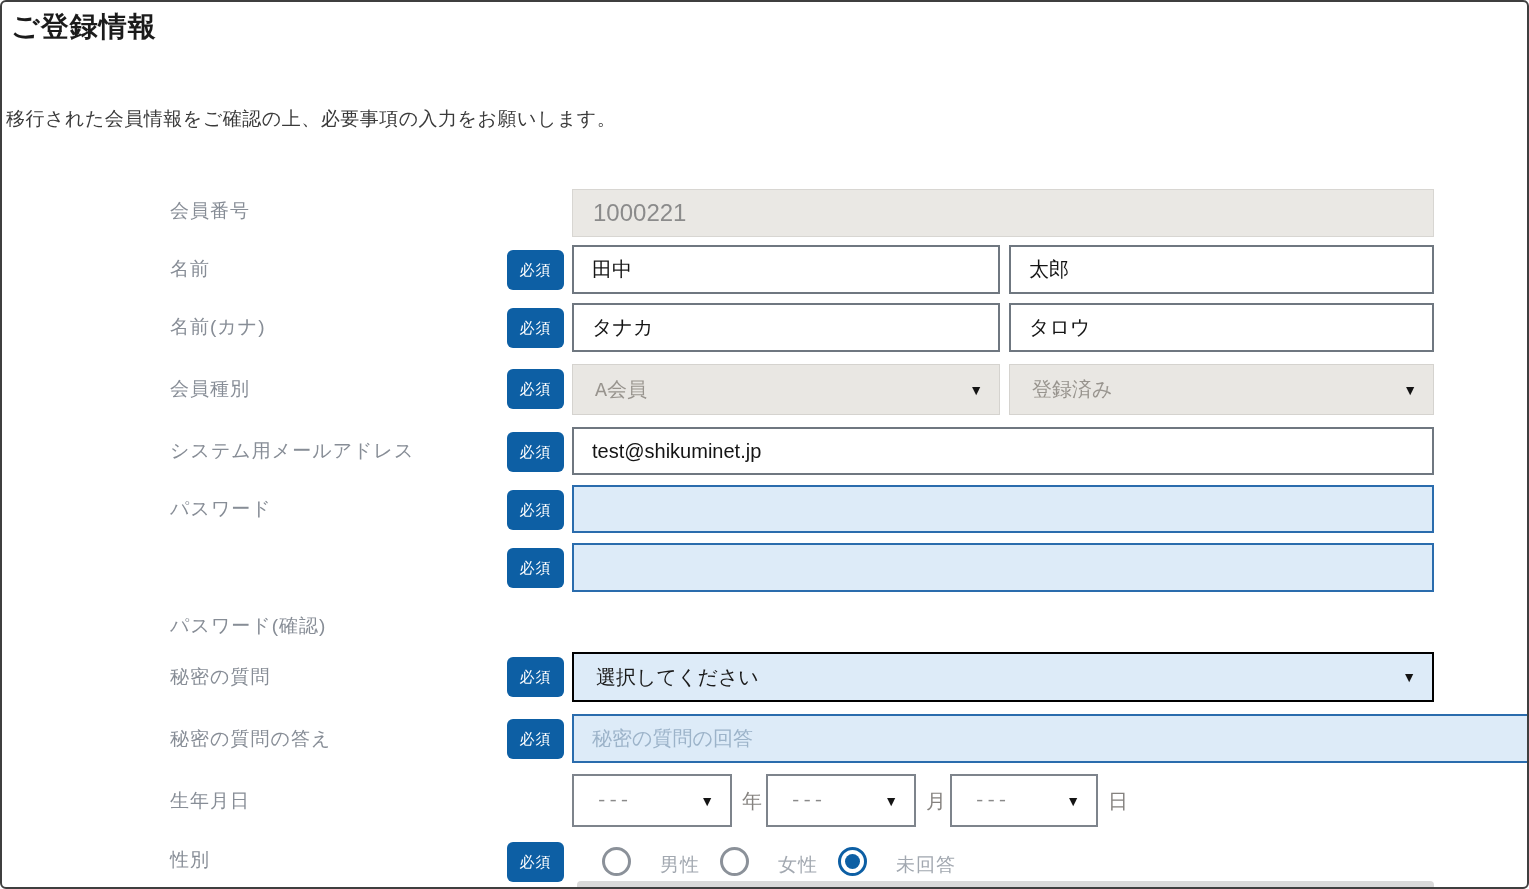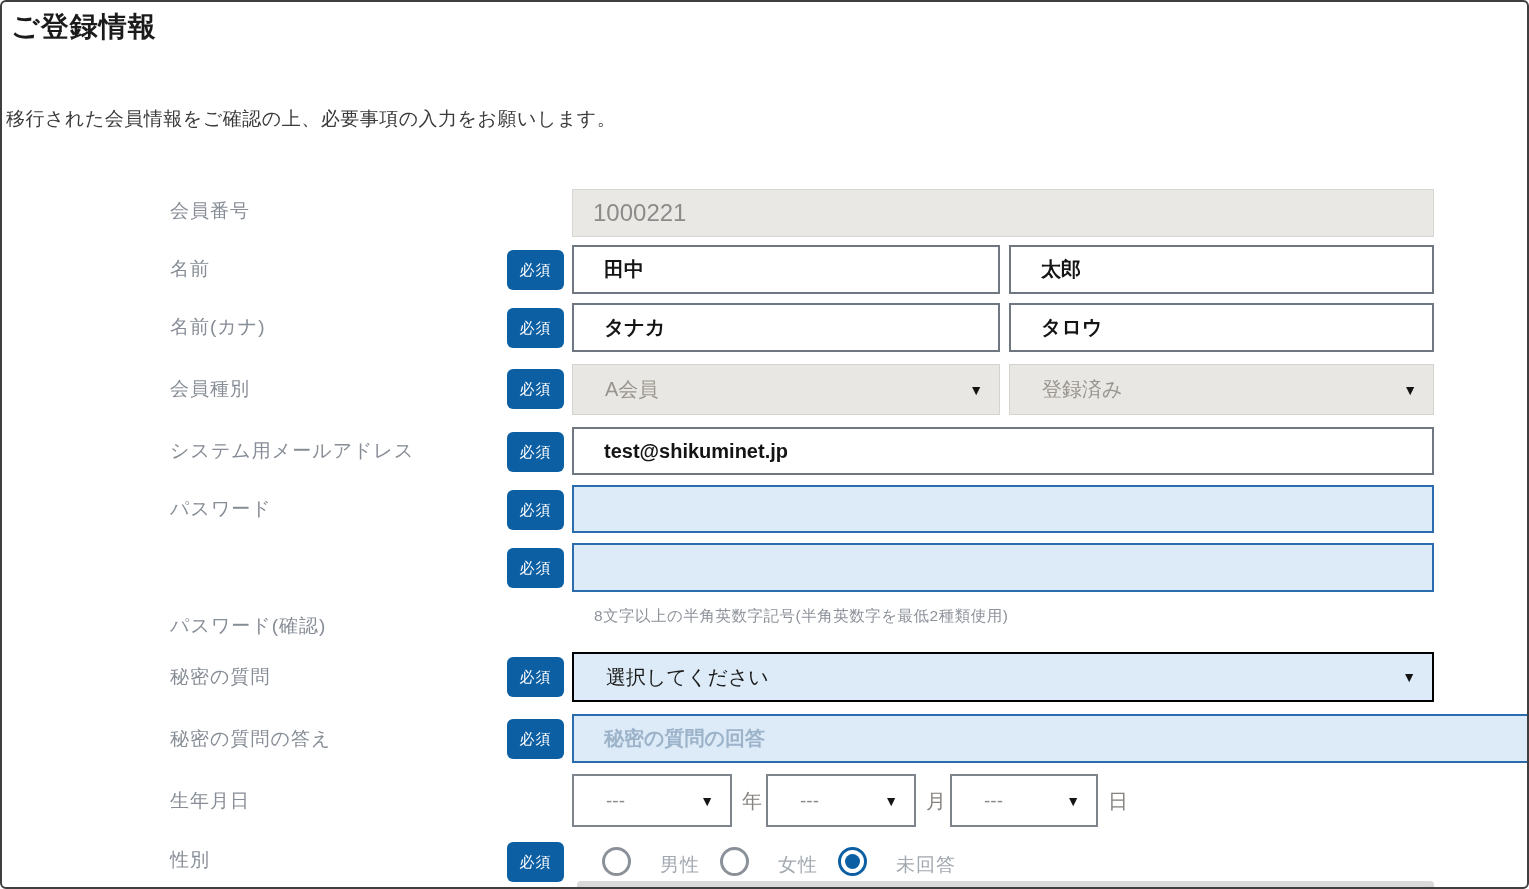--- a/index.html
+++ b/index.html
@@ -9,24 +9,24 @@
   .page-title{left:9px;top:6px;font-size:28px;font-weight:bold;color:#1b1b1b;letter-spacing:1px;}
   .page-desc{left:4px;top:104px;font-size:19px;color:#3a3a3a;letter-spacing:0.5px;}
   .field-label{left:168px;font-size:19px;color:#878d96;letter-spacing:1px;white-space:nowrap;}
   .req-badge{left:505px;width:57px;height:40px;background:#0d5fa4;border-radius:6px;color:#ffffff;
              font-size:15px;display:flex;align-items:center;justify-content:center;letter-spacing:1px;}
   .fld{display:flex;align-items:center;}
   .fld-gray{background:#eae8e4;border:1px solid #d8d6d2;}
   .fld-white{background:#ffffff;border:2px solid #6f7780;}
   .fld-blue{background:#ddebf8;border:2px solid #2a6cad;}
   input.txt{width:100%;height:100%;border:none;outline:none;background:transparent;
-            font-family:"Liberation Sans","DejaVu Sans",sans-serif;font-size:20px;color:#141414;padding:0 0 0 30px;box-sizing:border-box;font-weight:bold;}
+            font-family:"Liberation Sans","DejaVu Sans",sans-serif;font-size:20px;color:#141414;padding:0 0 0 18px;box-sizing:border-box;}
   input.txt::placeholder{color:#9cb3c9;opacity:1;}
   .sel{display:flex;align-items:center;justify-content:space-between;cursor:pointer;}
-  .sel .sel-value{padding-left:32px;font-size:20px;white-space:nowrap;}
+  .sel .sel-value{padding-left:22px;font-size:20px;white-space:nowrap;font-family:Liberation Mono, monospace;}
   .sel .caret{font-size:14px;color:#141414;padding-right:16px;line-height:1;}
   .sel-gray{background:#e9e7e3;border:1px solid #d5d3cf;}
   .sel-gray .sel-value{color:#98948e;}
   .sel-blue{background:#ddebf8;border:2px solid #000000;}
   .sel-blue .sel-value{color:#1b1b1b;}
   .sel-white{background:#ffffff;border:2px solid #7e848c;}
   .sel-white .sel-value{color:#8a8a8a;font-size:19px;}
   .gray-value{padding-left:20px;font-size:24px;color:#8b8b8b;}
   .hint{left:592px;top:604px;font-size:15.5px;color:#8e939b;letter-spacing:0.5px;}
   .date-suffix{font-size:20px;color:#85827f;letter-spacing:1px;}
@@ -89,21 +89,20 @@
   <div class="abs req-badge" style="top:488px;">必須</div>
   <div class="abs fld fld-blue" style="left:570px;top:483px;width:862px;height:48px;">
     <input class="txt" type="password" value="" style="">
   </div>
 
   <div class="abs field-label" style="top:611px;">パスワード(確認)</div>
   <div class="abs req-badge" style="top:546px;">必須</div>
   <div class="abs fld fld-blue" style="left:570px;top:541px;width:862px;height:49px;">
     <input class="txt" type="password" value="" style="">
   </div>
-  <div class="abs hint">8文字以上の半角英数字記号(半角英数字を最低2種類使用)</div>
 
   <div class="abs field-label" style="top:662px;">秘密の質問</div>
   <div class="abs req-badge" style="top:655px;">必須</div>
   <div class="abs sel sel-blue" style="left:570px;top:650px;width:862px;height:50px;">
     <span class="sel-value">選択してください</span>
     <span class="caret">▼</span>
   </div>
 
   <div class="abs field-label" style="top:724px;">秘密の質問の答え</div>
   <div class="abs req-badge" style="top:717px;">必須</div>

